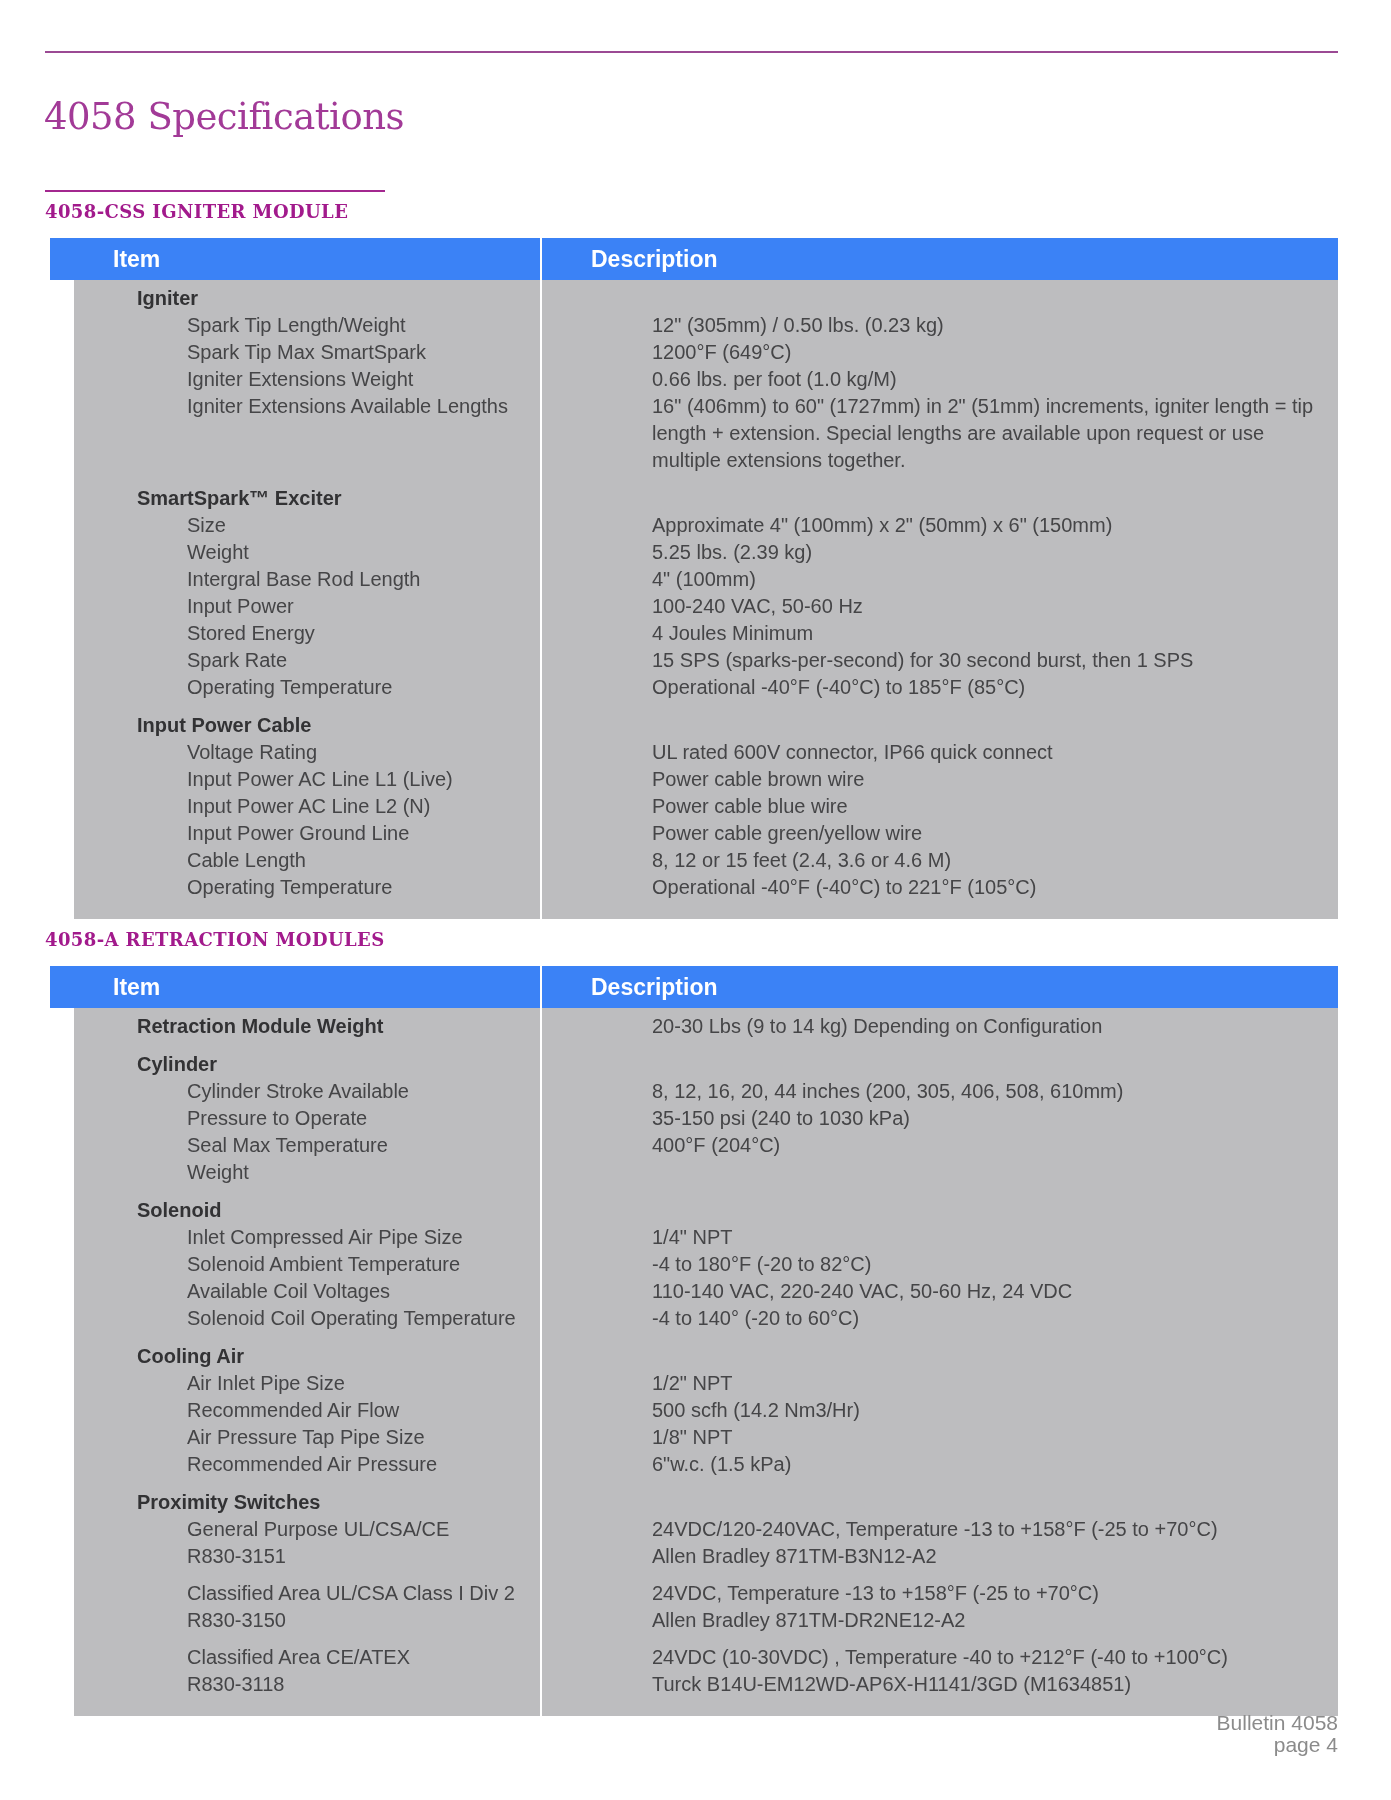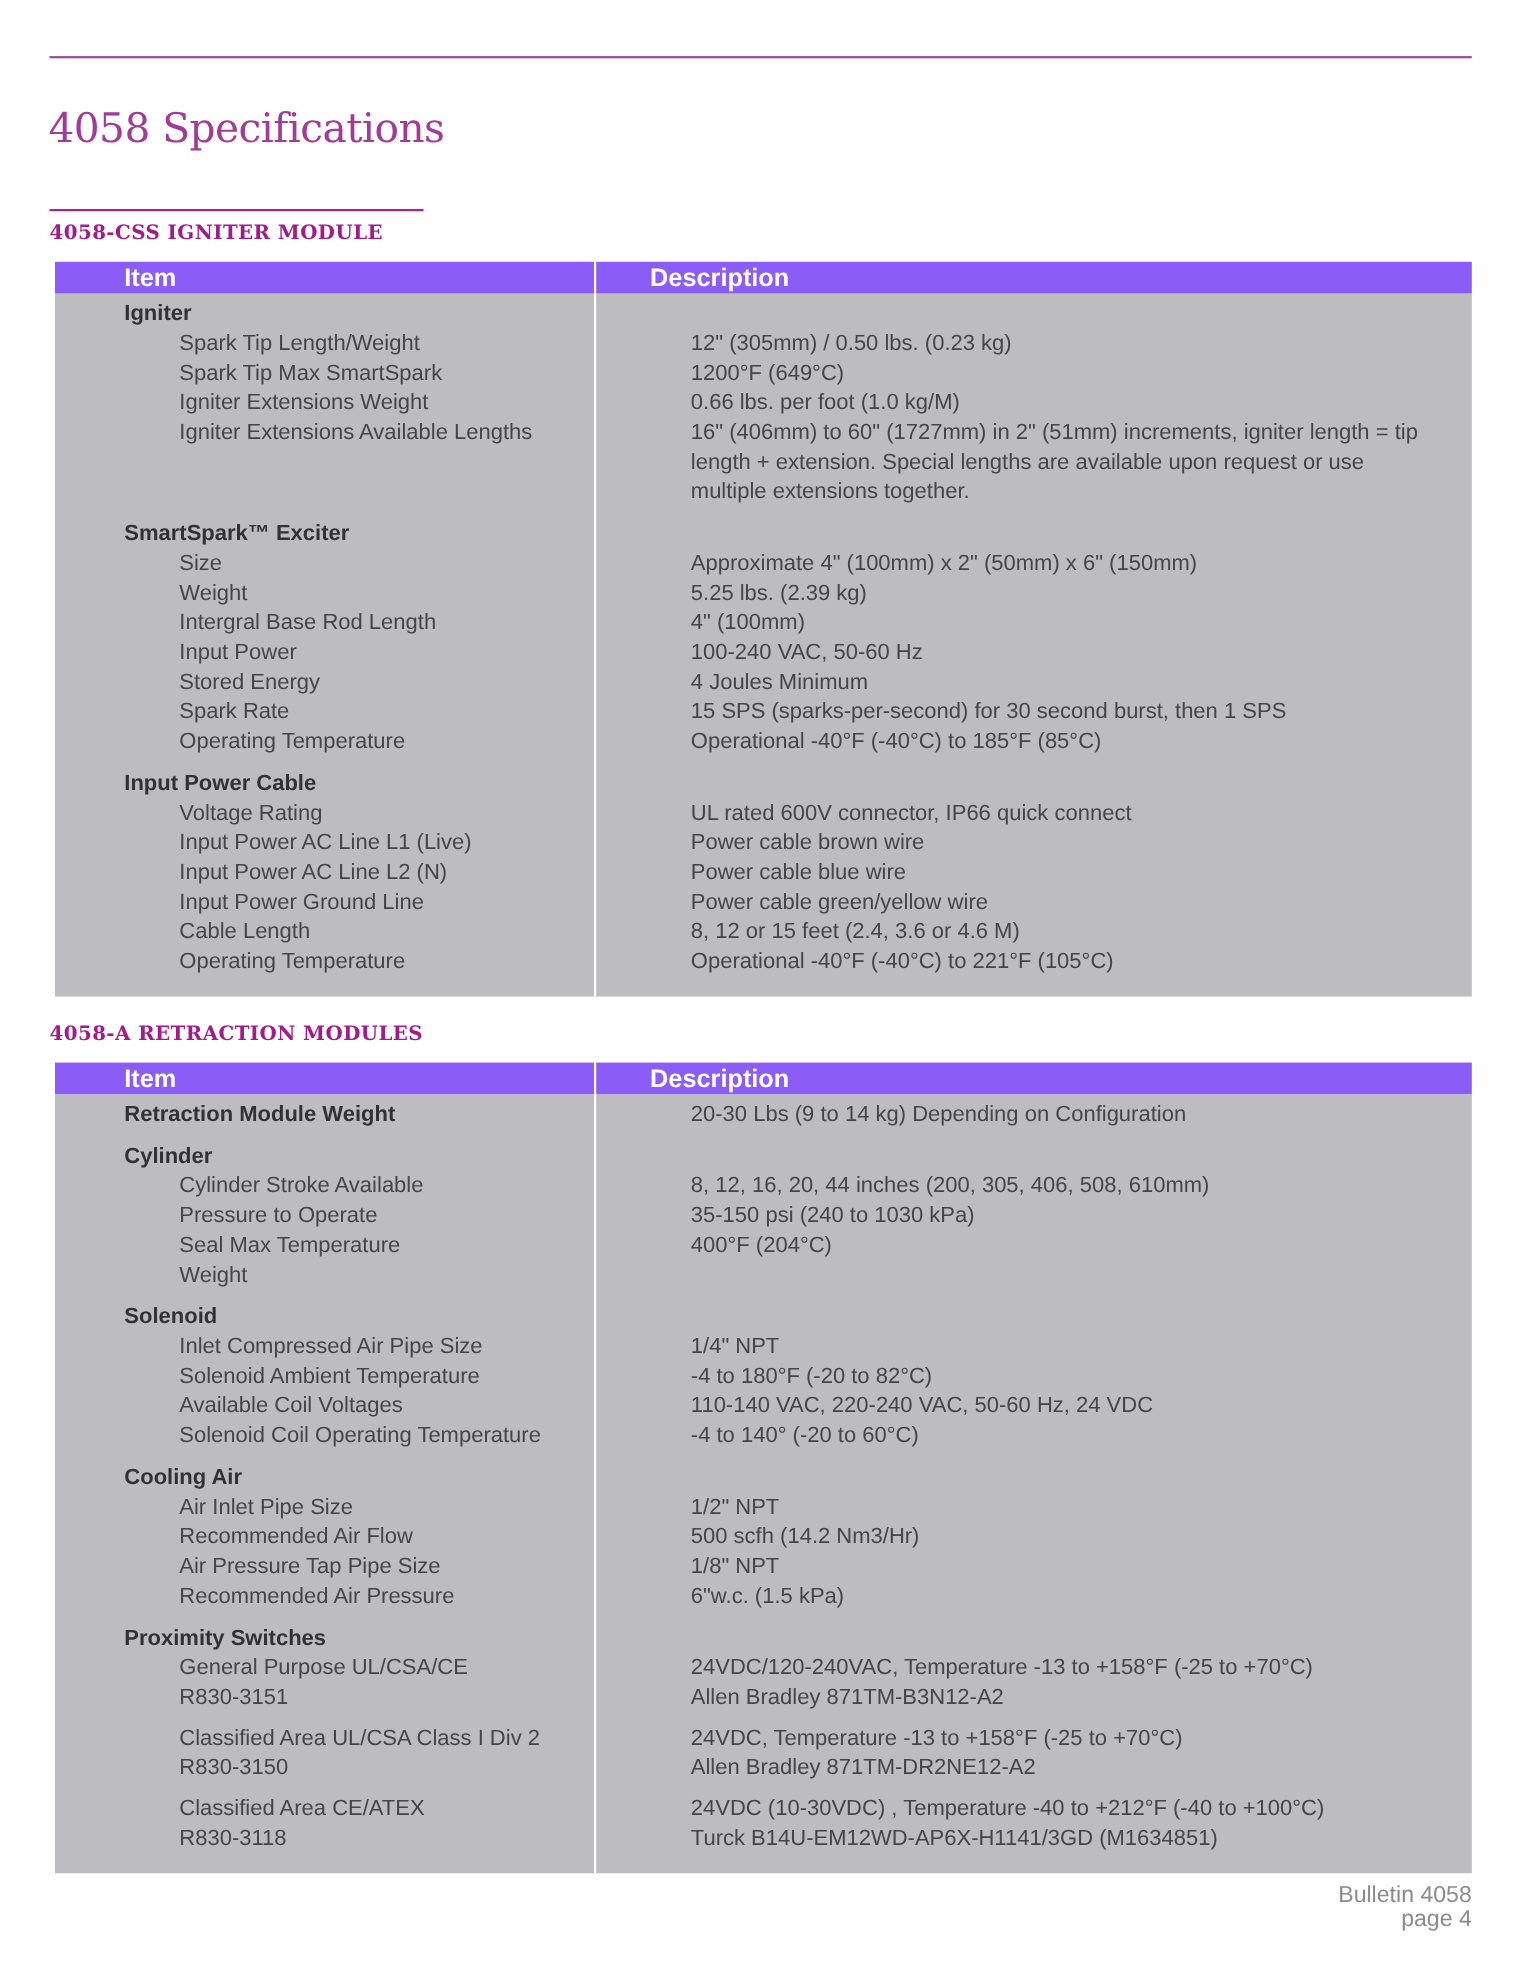--- a/index.html
+++ b/index.html
@@ -29,26 +29,26 @@
   #section-heading-2 { top:929px; }
 
   .spec-table { position:absolute; left:50px; width:1288px; }
   #spec-table-1 { top:238px; }
   #spec-table-2 { top:966px; }
   .spec-table::after {          
     content:""; position:absolute; left:490px; top:0; bottom:0;
     width:2px; background:#ffffff;
   }
   .thead {
-    height:29px; background:#8b5cf6; display:flex; align-items:center;
+    height:42px; background:#3b82f6; display:flex; align-items:center;
     color:#ffffff; font-weight:700; font-size:23px;
   }
   .th-item { width:491px; box-sizing:border-box; padding-left:63px; }
   .th-desc { flex:1; text-align:left; box-sizing:border-box; padding-left:50px; }
-  .tbody { background:#bdbdbf; padding:5px 0 18px 0; }
+  .tbody { background:#bdbdbf; padding:5px 0 18px 0;margin-left:24px; }
   .group { margin-top:11px; }
   .group:first-child { margin-top:0; }
   .row { display:flex; font-size:20px; line-height:27px; color:#454547; }
   .cell-item {
     width:491px; box-sizing:border-box; padding-left:113px;
     white-space:pre-line;
   }
   .row.group-header .cell-item {
     padding-left:63px; font-weight:700; color:#323234;
   }

